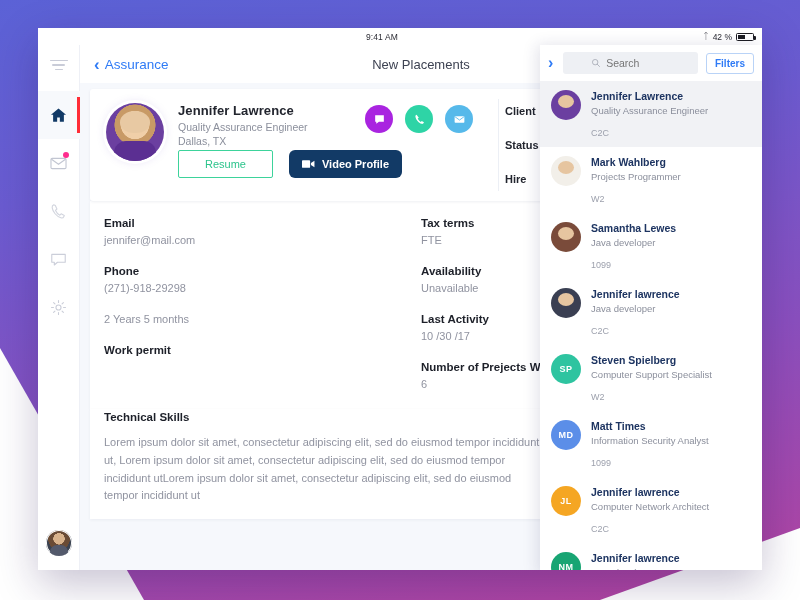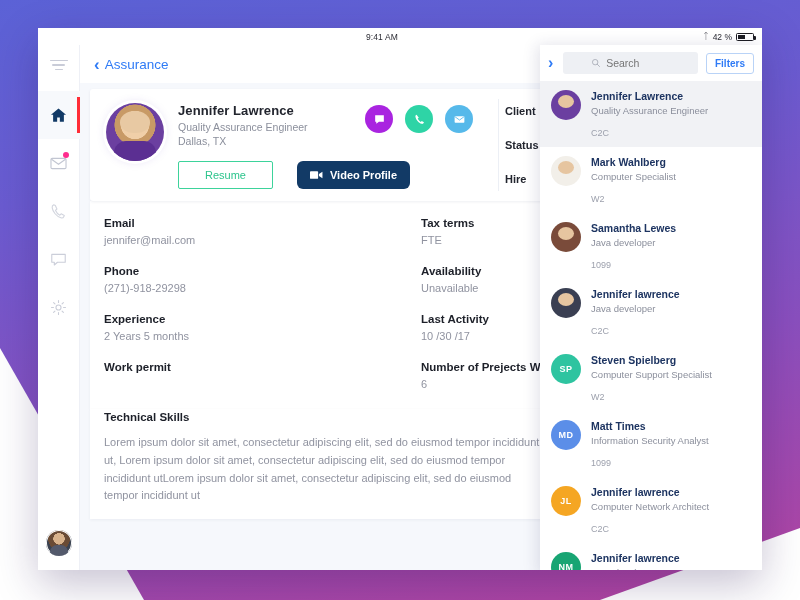--- a/index.html
+++ b/index.html
@@ -119,21 +119,21 @@
     box-shadow: 0 0 0 3px #ffffff, 0 0 10px rgba(120,90,200,.25);
   }
   #avatar-big::before { content:""; position:absolute; left:14px; right:14px; top:8px; height:22px; background:#e8c9a3; border-radius:50% 50% 46% 46%; }
   #avatar-big::after { content:""; position:absolute; left:8px; right:8px; bottom:0; height:20px; background:#5b2f92; border-radius:12px 12px 0 0; }
 
   #profile-text { flex: 0 0 auto; }
   #p-name { font-size: 13px; font-weight: 700; color: #22252e; letter-spacing: .1px; }
   #p-role { font-size: 10.5px; color: #8b8f9c; margin-top: 3px; }
   #p-loc { font-size: 10.5px; color: #8b8f9c; margin-top: 2px; }
 
-  #profile-actions { display: flex; gap: 24px; margin-top: 14px; }
+  #profile-actions { display: flex; gap: 16px; margin-top: 3px; }
   #btn-resume {
     border: 1px solid #3dd39b; color: #2cc48c; background: #ffffff;
     font-size: 11px; padding: 7px 26px; border-radius: 2px; cursor: pointer;
     font-family: inherit;
   }
   #btn-video {
     border: none; background: #123a66; color: #ffffff;
     font-size: 11px; font-weight: 700; padding: 7px 13px; border-radius: 6px;
     display: flex; align-items: center; gap: 7px; cursor: pointer;
     font-family: inherit;
@@ -287,20 +287,21 @@
       <div id="rail-avatar"></div>
     </div>
 
     <div id="main">
 
       <div id="topbar">
         <div id="back-link">
           <span id="back-chevron">‹</span>
           <span>Assurance</span>
         </div>
+        <div id="page-title">New Placements</div>
       </div>
 
       <div id="content">
 
         <div id="profile-card">
           <div id="avatar-big"></div>
 
           <div id="profile-text">
             <div id="p-name">Jennifer Lawrence</div>
             <div id="p-role">Quality Assurance Engineer</div>
@@ -350,21 +351,20 @@
           <div class="detail-col">
             <div class="detail-block">
               <div class="d-label">Email</div>
               <div class="d-value">jennifer@mail.com</div>
             </div>
             <div class="detail-block">
               <div class="d-label">Phone</div>
               <div class="d-value">(271)-918-29298</div>
             </div>
             <div class="detail-block">
-              <div class="d-label">Experience</div>
               <div class="d-value">2 Years 5 months</div>
             </div>
             <div class="detail-block">
               <div class="d-label">Work permit</div>
             </div>
           </div>
 
           <div class="detail-col">
             <div class="detail-block">
               <div class="d-label">Tax terms</div>
@@ -412,21 +412,21 @@
           <div class="p-info">
             <div class="p-name">Jennifer Lawrence</div>
             <div class="p-role">Quality Assurance Engineer</div>
             <div class="p-type">C2C</div>
           </div>
         </div>
         <div class="person">
           <div class="pav photo" style="background:#f2efe9"></div>
           <div class="p-info">
             <div class="p-name">Mark Wahlberg</div>
-            <div class="p-role">Computer Specialist</div>
+            <div class="p-role">Projects Programmer</div>
             <div class="p-type">W2</div>
           </div>
         </div>
         <div class="person">
           <div class="pav photo" style="background:#7a4b3a"></div>
           <div class="p-info">
             <div class="p-name">Samantha Lewes</div>
             <div class="p-role">Java developer</div>
             <div class="p-type">1099</div>
           </div>

